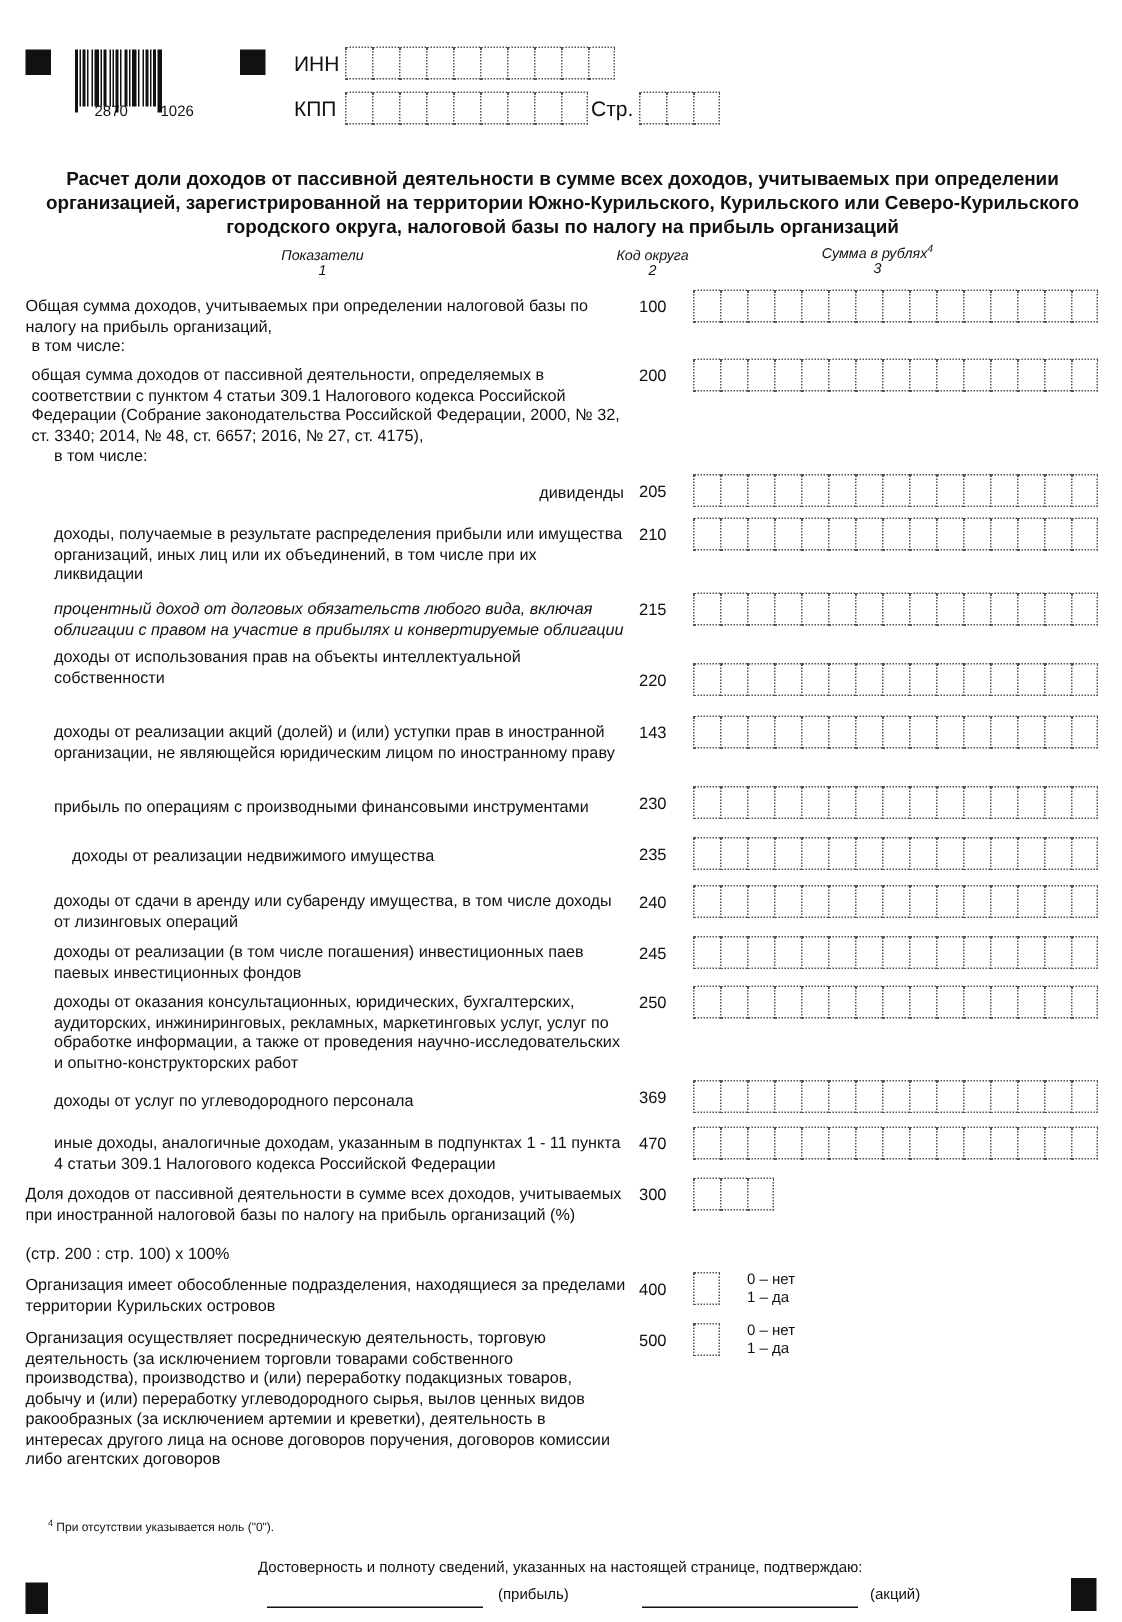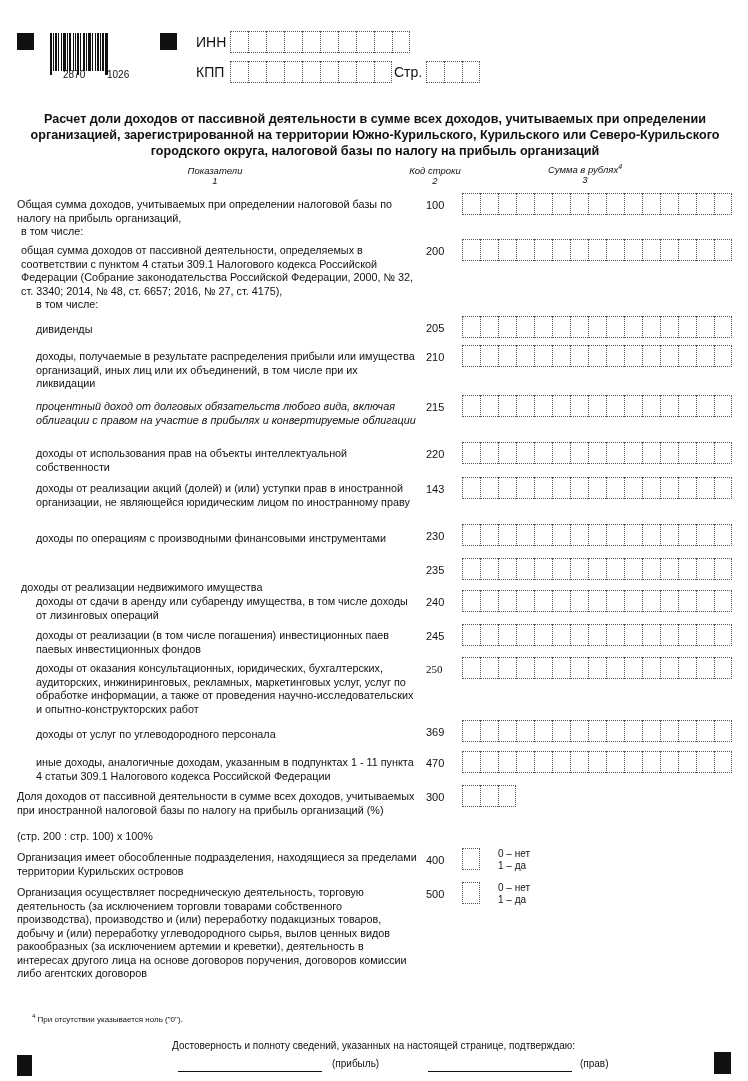--- a/index.html
+++ b/index.html
@@ -121,21 +121,21 @@
     <div class="cell" style="width: 33.3333%;"></div>
   </div>
 
 <div class="title">Расчет доли доходов от пассивной деятельности в сумме всех доходов, учитываемых при определении организацией, зарегистрированной на территории Южно-Курильского, Курильского или Северо-Курильского городского округа, налоговой базы по налогу на прибыль организаций</div>
 
 <div class="colhdr" style="left:160px;top:166px;width:110px;">
   <div>Показатели</div>
   <div>1</div>
 </div>
 <div class="colhdr" style="left:395px;top:166px;width:80px;">
-  <div>Код строки</div>
+  <div>Код округа</div>
   <div>2</div>
 </div>
 <div class="colhdr" style="left:530px;top:162px;width:110px;">
   <div><span>Сумма в рублях</span><sup style="font-size:7px;">4</sup></div>
   <div>3</div>
 </div>
 
 <div id="rows">
     <div>
       <div class="row-text" style="left: 17px; top: 198px; width: 400px;">Общая сумма доходов, учитываемых при определении налоговой базы по налогу на прибыль организаций,</div>
@@ -175,21 +175,21 @@
         <div class="cell" style="width: 6.66667%;"></div>
         <div class="cell" style="width: 6.66667%;"></div>
         <div class="cell" style="width: 6.66667%;"></div>
         <div class="cell" style="width: 6.66667%;"></div>
         <div class="cell" style="width: 6.66667%;"></div>
         <div class="cell" style="width: 6.66667%;"></div>
         <div class="cell" style="width: 6.66667%;"></div>
       </div>
     </div>
     <div>
-      <div class="row-text" style="left: 36px; top: 323px; width: 380px;">дивиденды</div>
+      <div class="row-text" style="left: 36px; top: 323px; width: 380px; text-align: right;">дивиденды</div>
       <div class="code" style="top: 322px;">205</div>
       <div class="cells" style="left: 462px; top: 316px; width: 270px; height: 22px;">
         <div class="cell" style="width: 6.66667%;"></div>
         <div class="cell" style="width: 6.66667%;"></div>
         <div class="cell" style="width: 6.66667%;"></div>
         <div class="cell" style="width: 6.66667%;"></div>
         <div class="cell" style="width: 6.66667%;"></div>
         <div class="cell" style="width: 6.66667%;"></div>
         <div class="cell" style="width: 6.66667%;"></div>
         <div class="cell" style="width: 6.66667%;"></div>
@@ -238,21 +238,21 @@
         <div class="cell" style="width: 6.66667%;"></div>
         <div class="cell" style="width: 6.66667%;"></div>
         <div class="cell" style="width: 6.66667%;"></div>
         <div class="cell" style="width: 6.66667%;"></div>
         <div class="cell" style="width: 6.66667%;"></div>
         <div class="cell" style="width: 6.66667%;"></div>
         <div class="cell" style="width: 6.66667%;"></div>
       </div>
     </div>
     <div>
-      <div class="row-text" style="left: 36px; top: 447px; width: 380px;">доходы от использования прав на объекты интеллектуальной собственности</div>
+      <div class="row-text" style="left: 36px; top: 432px; width: 380px;">доходы от использования прав на объекты интеллектуальной собственности</div>
       <div class="code" style="top: 448px;">220</div>
       <div class="cells" style="left: 462px; top: 442px; width: 270px; height: 22px;">
         <div class="cell" style="width: 6.66667%;"></div>
         <div class="cell" style="width: 6.66667%;"></div>
         <div class="cell" style="width: 6.66667%;"></div>
         <div class="cell" style="width: 6.66667%;"></div>
         <div class="cell" style="width: 6.66667%;"></div>
         <div class="cell" style="width: 6.66667%;"></div>
         <div class="cell" style="width: 6.66667%;"></div>
         <div class="cell" style="width: 6.66667%;"></div>
@@ -280,42 +280,42 @@
         <div class="cell" style="width: 6.66667%;"></div>
         <div class="cell" style="width: 6.66667%;"></div>
         <div class="cell" style="width: 6.66667%;"></div>
         <div class="cell" style="width: 6.66667%;"></div>
         <div class="cell" style="width: 6.66667%;"></div>
         <div class="cell" style="width: 6.66667%;"></div>
         <div class="cell" style="width: 6.66667%;"></div>
       </div>
     </div>
     <div>
-      <div class="row-text" style="left: 36px; top: 532px; width: 380px;">доходы по операциям с производными финансовыми инструментами</div>
+      <div class="row-text" style="left: 36px; top: 532px; width: 380px;">прибыль по операциям с производными финансовыми инструментами</div>
       <div class="code" style="top: 530px;">230</div>
       <div class="cells" style="left: 462px; top: 524px; width: 270px; height: 22px;">
         <div class="cell" style="width: 6.66667%;"></div>
         <div class="cell" style="width: 6.66667%;"></div>
         <div class="cell" style="width: 6.66667%;"></div>
         <div class="cell" style="width: 6.66667%;"></div>
         <div class="cell" style="width: 6.66667%;"></div>
         <div class="cell" style="width: 6.66667%;"></div>
         <div class="cell" style="width: 6.66667%;"></div>
         <div class="cell" style="width: 6.66667%;"></div>
         <div class="cell" style="width: 6.66667%;"></div>
         <div class="cell" style="width: 6.66667%;"></div>
         <div class="cell" style="width: 6.66667%;"></div>
         <div class="cell" style="width: 6.66667%;"></div>
         <div class="cell" style="width: 6.66667%;"></div>
         <div class="cell" style="width: 6.66667%;"></div>
         <div class="cell" style="width: 6.66667%;"></div>
       </div>
     </div>
     <div>
-      <div class="row-text" style="left: 21px; top: 565px; width: 380px; margin-top: 16px;">доходы от реализации недвижимого имущества</div>
+      <div class="row-text" style="left: 48px; top: 565px; width: 380px;">доходы от реализации недвижимого имущества</div>
       <div class="code" style="top: 564px;">235</div>
       <div class="cells" style="left: 462px; top: 558px; width: 270px; height: 22px;">
         <div class="cell" style="width: 6.66667%;"></div>
         <div class="cell" style="width: 6.66667%;"></div>
         <div class="cell" style="width: 6.66667%;"></div>
         <div class="cell" style="width: 6.66667%;"></div>
         <div class="cell" style="width: 6.66667%;"></div>
         <div class="cell" style="width: 6.66667%;"></div>
         <div class="cell" style="width: 6.66667%;"></div>
         <div class="cell" style="width: 6.66667%;"></div>
@@ -365,21 +365,21 @@
         <div class="cell" style="width: 6.66667%;"></div>
         <div class="cell" style="width: 6.66667%;"></div>
         <div class="cell" style="width: 6.66667%;"></div>
         <div class="cell" style="width: 6.66667%;"></div>
         <div class="cell" style="width: 6.66667%;"></div>
         <div class="cell" style="width: 6.66667%;"></div>
       </div>
     </div>
     <div>
       <div class="row-text" style="left: 36px; top: 662px; width: 380px;">доходы от оказания консультационных, юридических, бухгалтерских, аудиторских, инжиниринговых, рекламных, маркетинговых услуг, услуг по обработке информации, а также от проведения научно-исследовательских и опытно-конструкторских работ</div>
-      <div class="code" style="top: 663px; font-family: Liberation Serif, serif;">250</div>
+      <div class="code" style="top: 663px;">250</div>
       <div class="cells" style="left: 462px; top: 657px; width: 270px; height: 22px;">
         <div class="cell" style="width: 6.66667%;"></div>
         <div class="cell" style="width: 6.66667%;"></div>
         <div class="cell" style="width: 6.66667%;"></div>
         <div class="cell" style="width: 6.66667%;"></div>
         <div class="cell" style="width: 6.66667%;"></div>
         <div class="cell" style="width: 6.66667%;"></div>
         <div class="cell" style="width: 6.66667%;"></div>
         <div class="cell" style="width: 6.66667%;"></div>
         <div class="cell" style="width: 6.66667%;"></div>
@@ -469,13 +469,13 @@
 
 <div class="footnote">
   <sup>4</sup>
   <span>При отсутствии указывается ноль ("0").</span>
 </div>
 
 <div class="confirm">Достоверность и полноту сведений, указанных на настоящей странице, подтверждаю:</div>
 <div class="sigline" style="left:178px;width:144px;"></div>
 <span class="siglbl" style="left:332px;">(прибыль)</span>
 <div class="sigline" style="left:428px;width:144px;"></div>
-<span class="siglbl" style="left:580px;">(прав)</span>
+<span class="siglbl" style="left:580px;">(акций)</span>
 
 </body></html>

